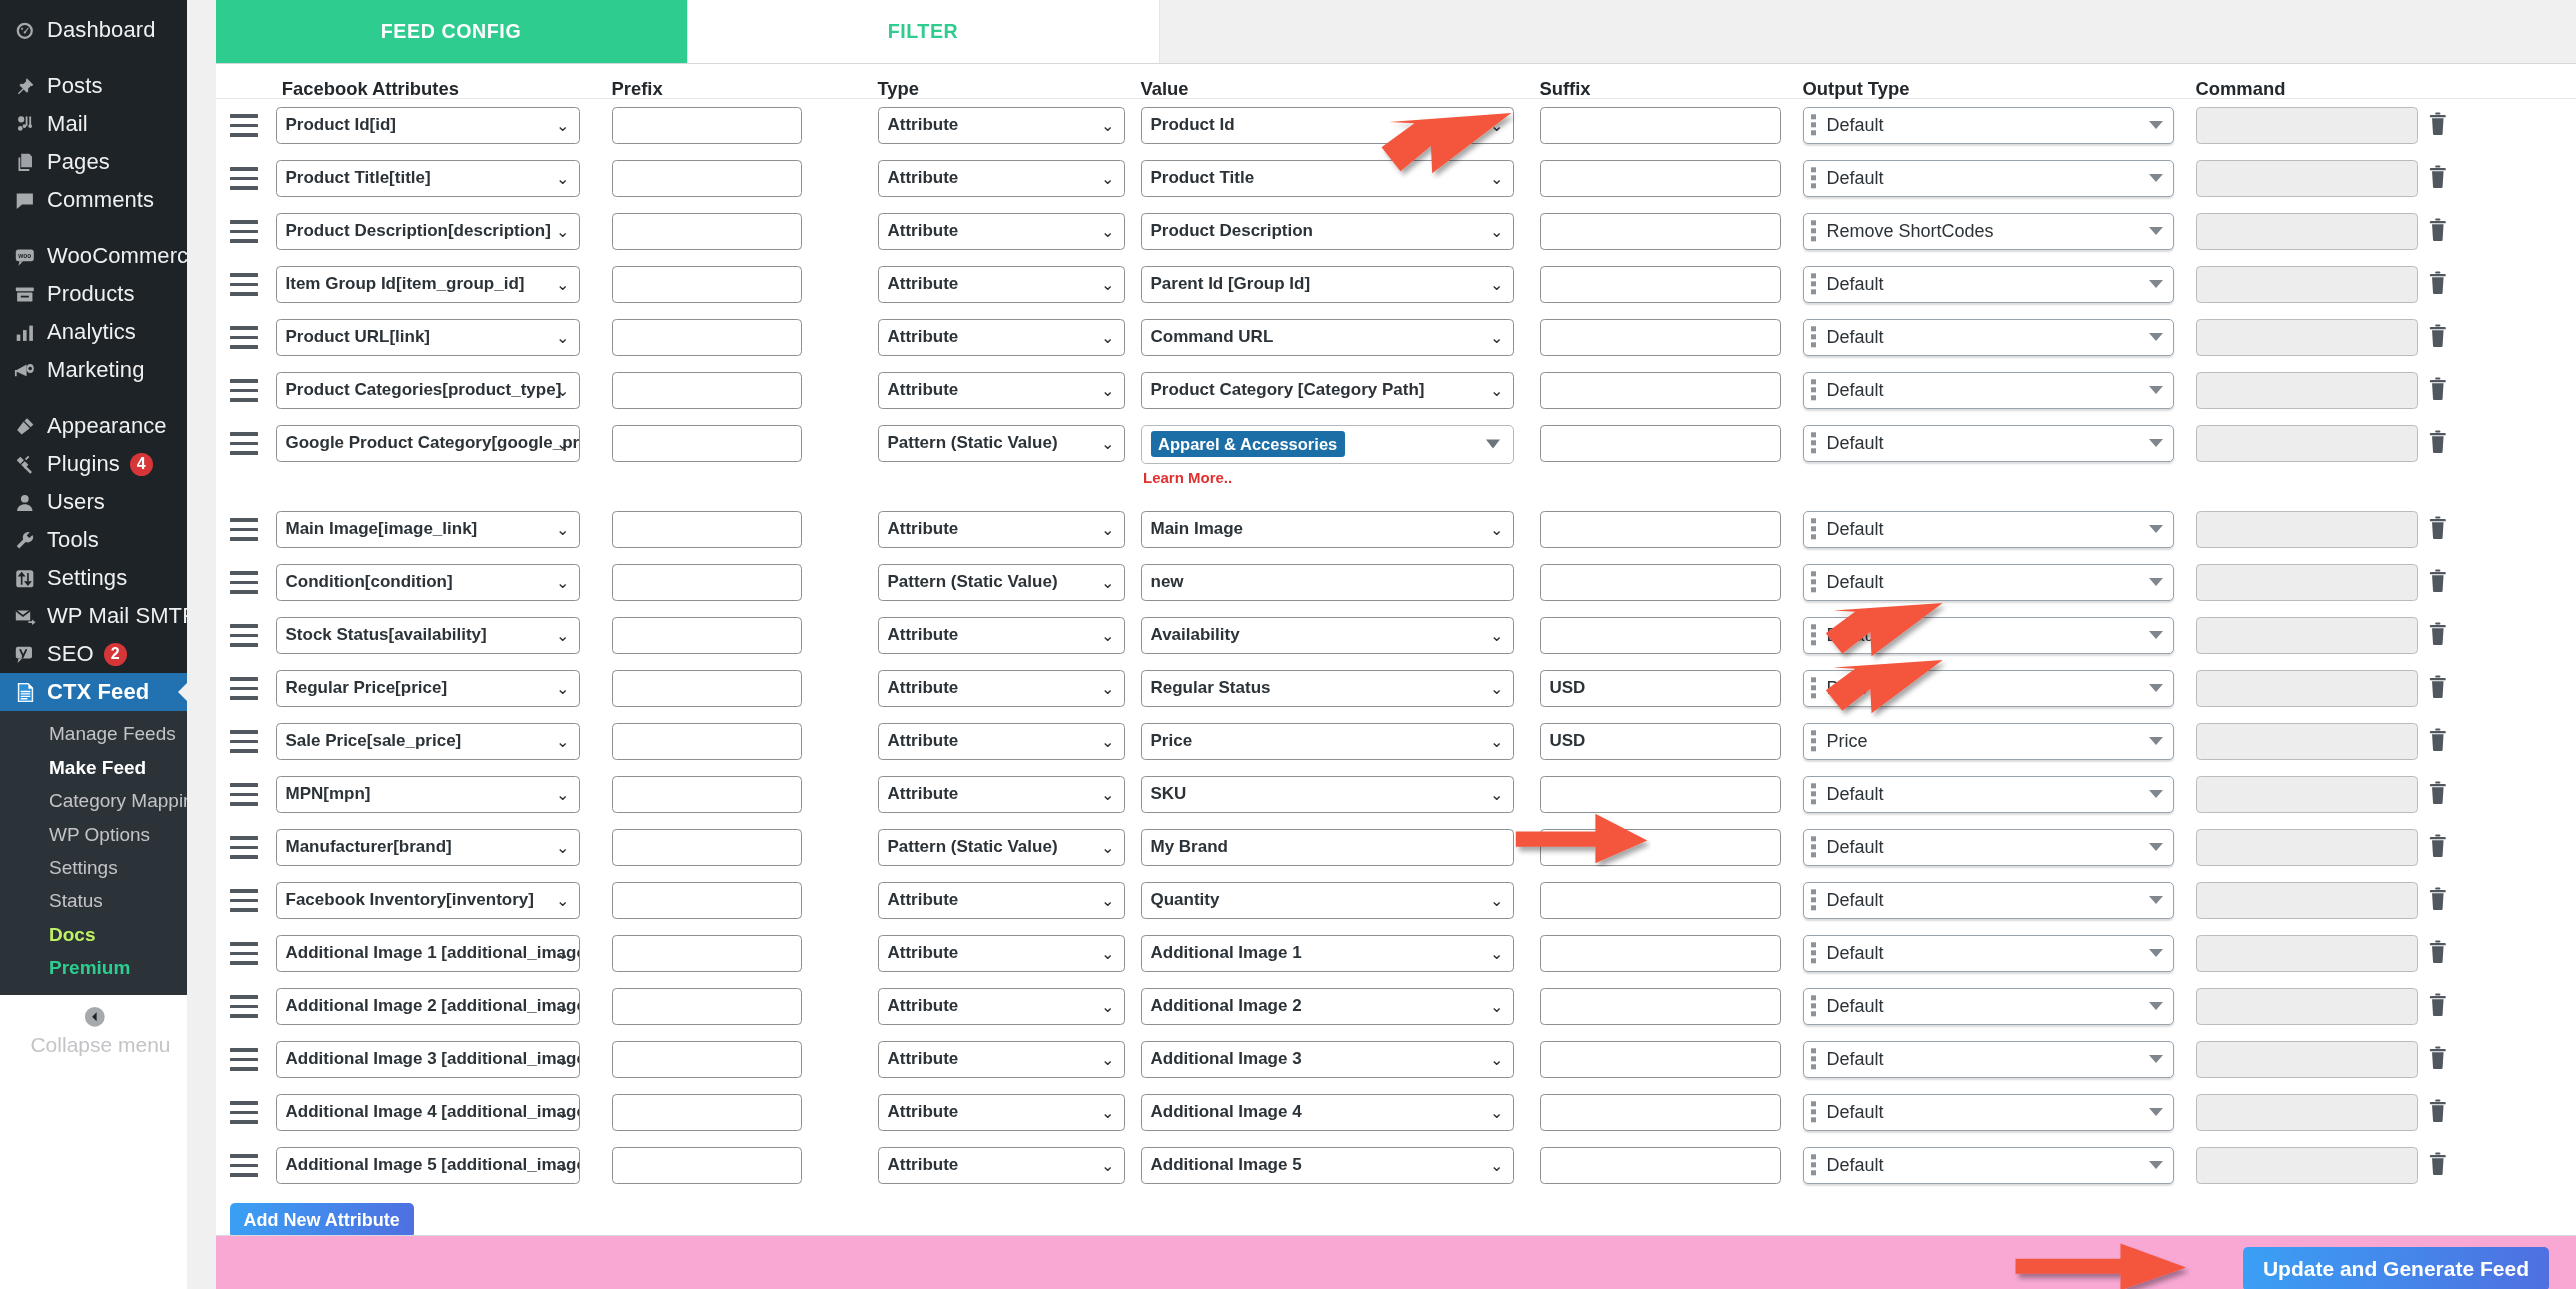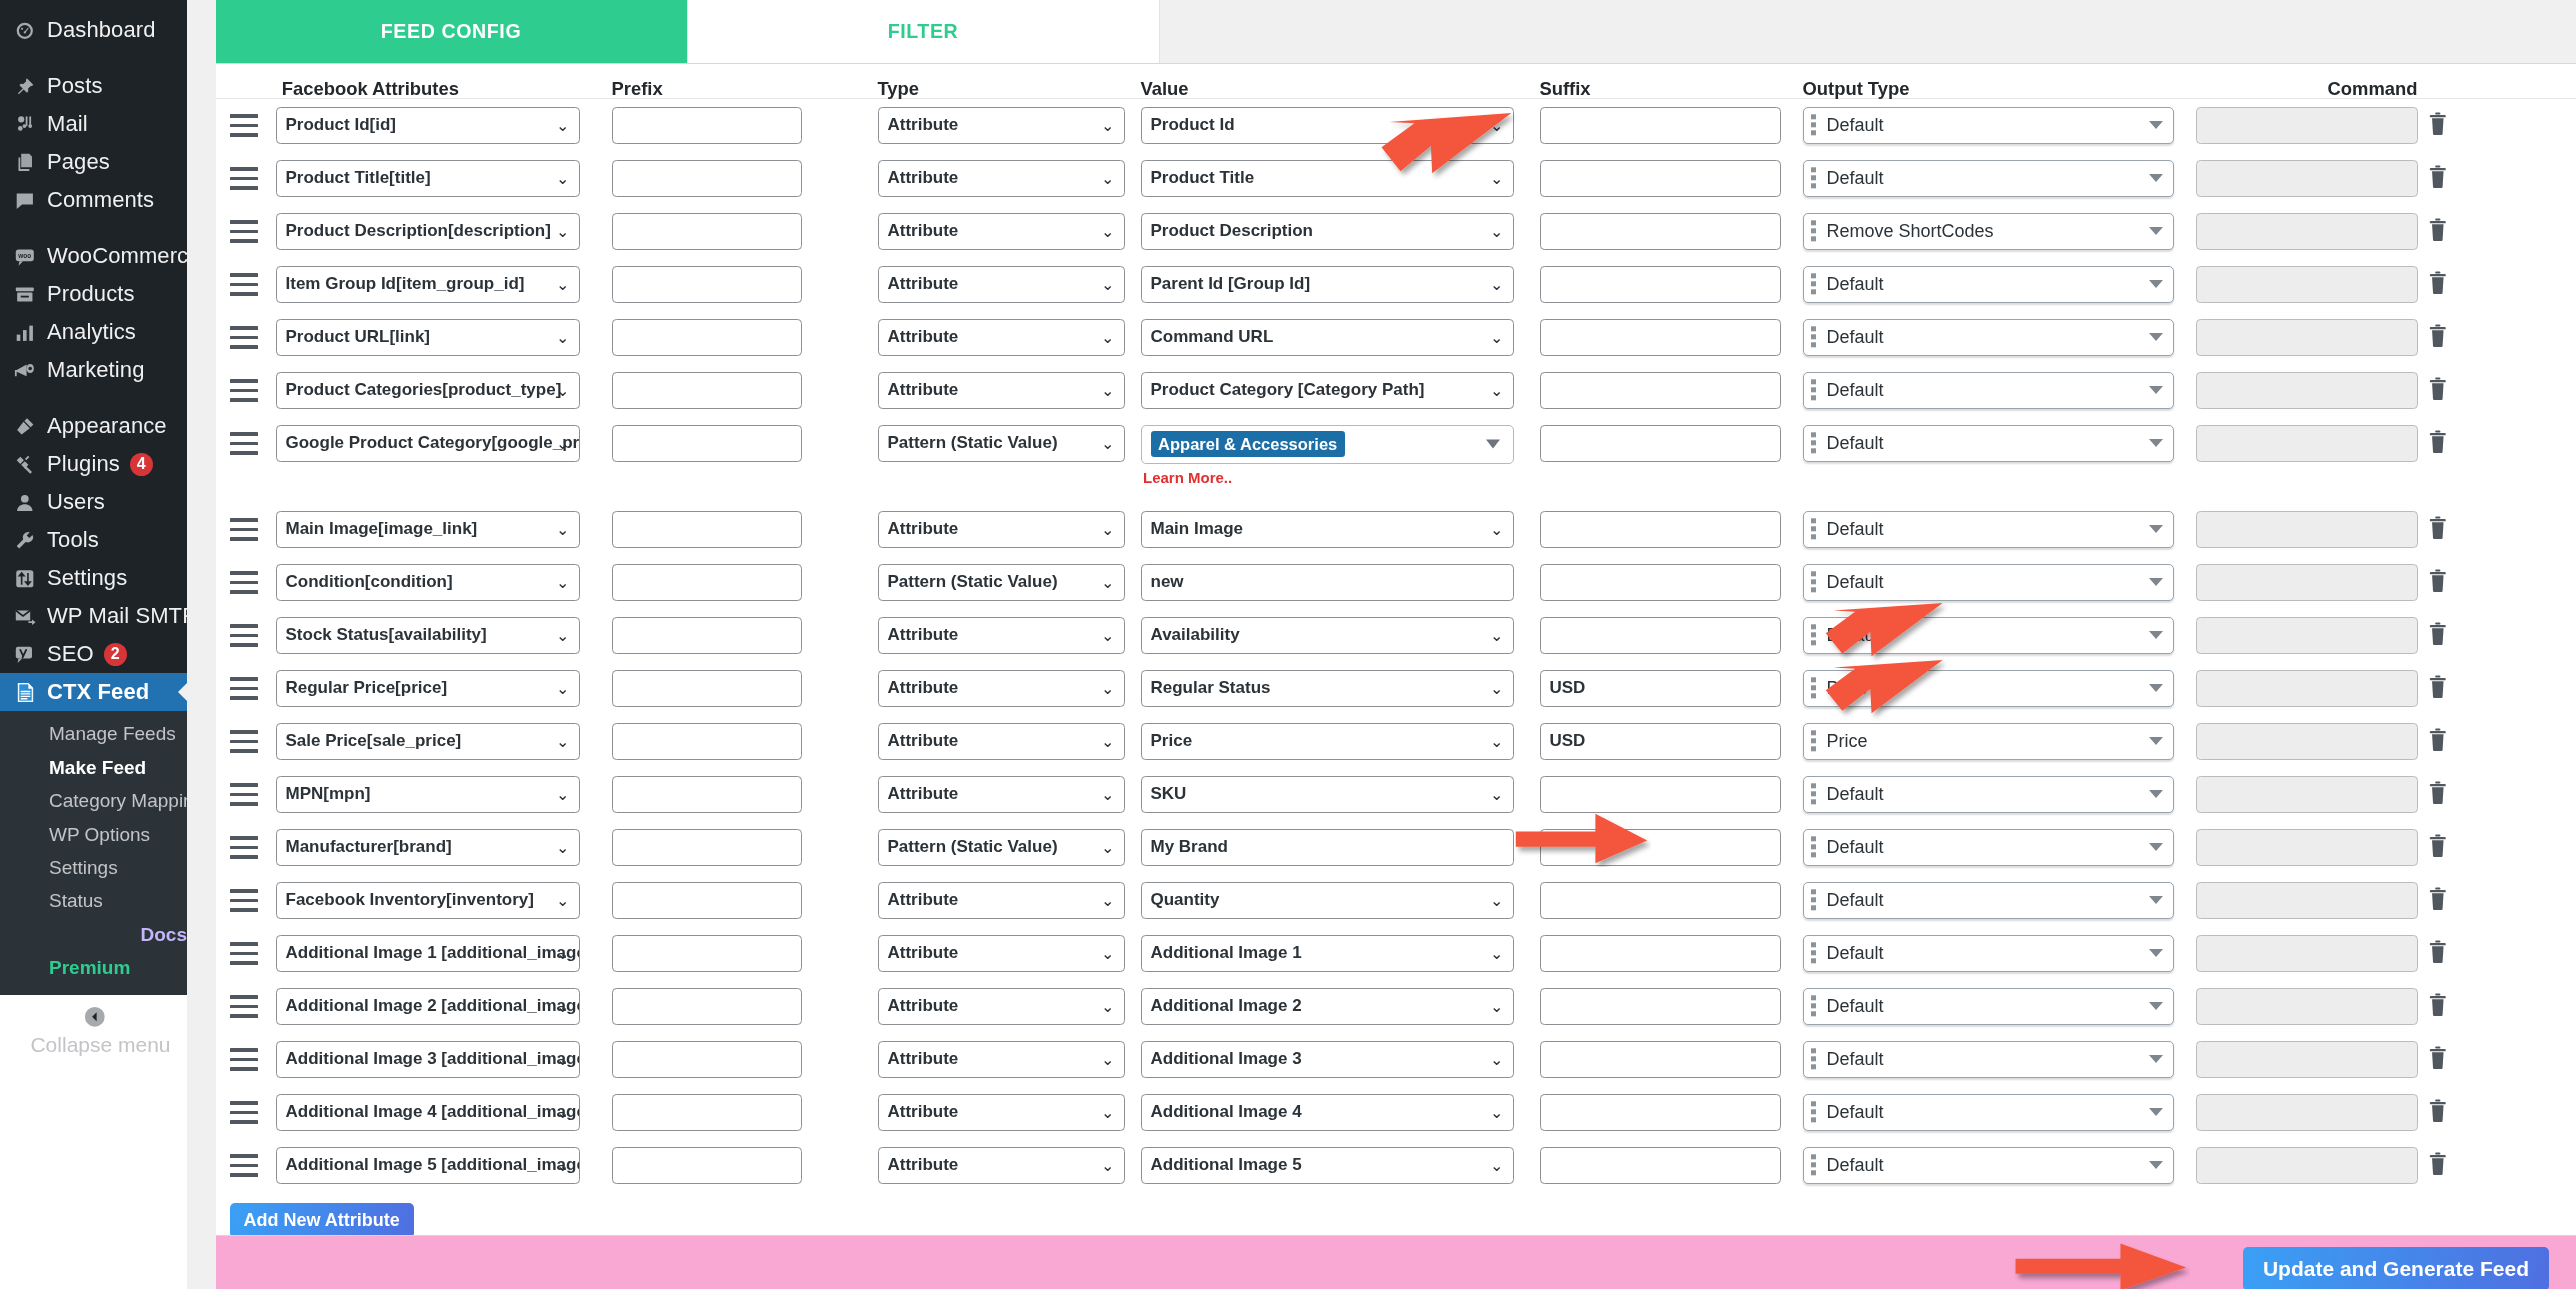--- a/index.html
+++ b/index.html
@@ -87,21 +87,21 @@
   }
   .submenu-item {
     display: block;
     padding: 5.7px 0 5.7px 49px;
     font-size: 19px;
     color: #c3c4c7;
     cursor: pointer;
     white-space: nowrap;
   }
   .submenu-item.current { color: #fff; font-weight: bold; }
-  .submenu-item.docs { color: #c4b5fd; font-weight: bold; text-align: right; }
+  .submenu-item.docs { color: #bef264; font-weight: bold; }
   .submenu-item.premium { color: #2ecc8f; font-weight: bold; }
   #collapse {
     display:flex; align-items:center;
     height: 41px;
     padding-left: 14px;
     font-size: 21px;
     color: #c3c4c7;
     margin-top: 11.4px;
     cursor: pointer;
     flex-direction: column;
@@ -164,21 +164,21 @@
   #colhead .ch { flex: none; }
 
   
   .c-handle { width: 60px; min-width: 60px; }
   .c-attr   { width: 336px; min-width: 336px; }
   .c-prefix { width: 266px; min-width: 266px; }
   .c-type   { width: 263px; min-width: 263px; }
   .c-value  { width: 399px; min-width: 399px; }
   .c-suffix { width: 263px; min-width: 263px; }
   .c-output { width: 393px; min-width: 393px; }
-  .c-cmd    { width: 222px; min-width: 222px; text-align: right; }
+  .c-cmd    { width: 222px; min-width: 222px; }
   .c-del    { width: 57px; min-width: 57px; }
 
   #colhead .c-handle { width: 60px; }
   #colhead .c-attr { padding-left: 6.3px; }
 
   
   .row {
     display: flex;
     align-items: flex-start;
     height: 53px;

